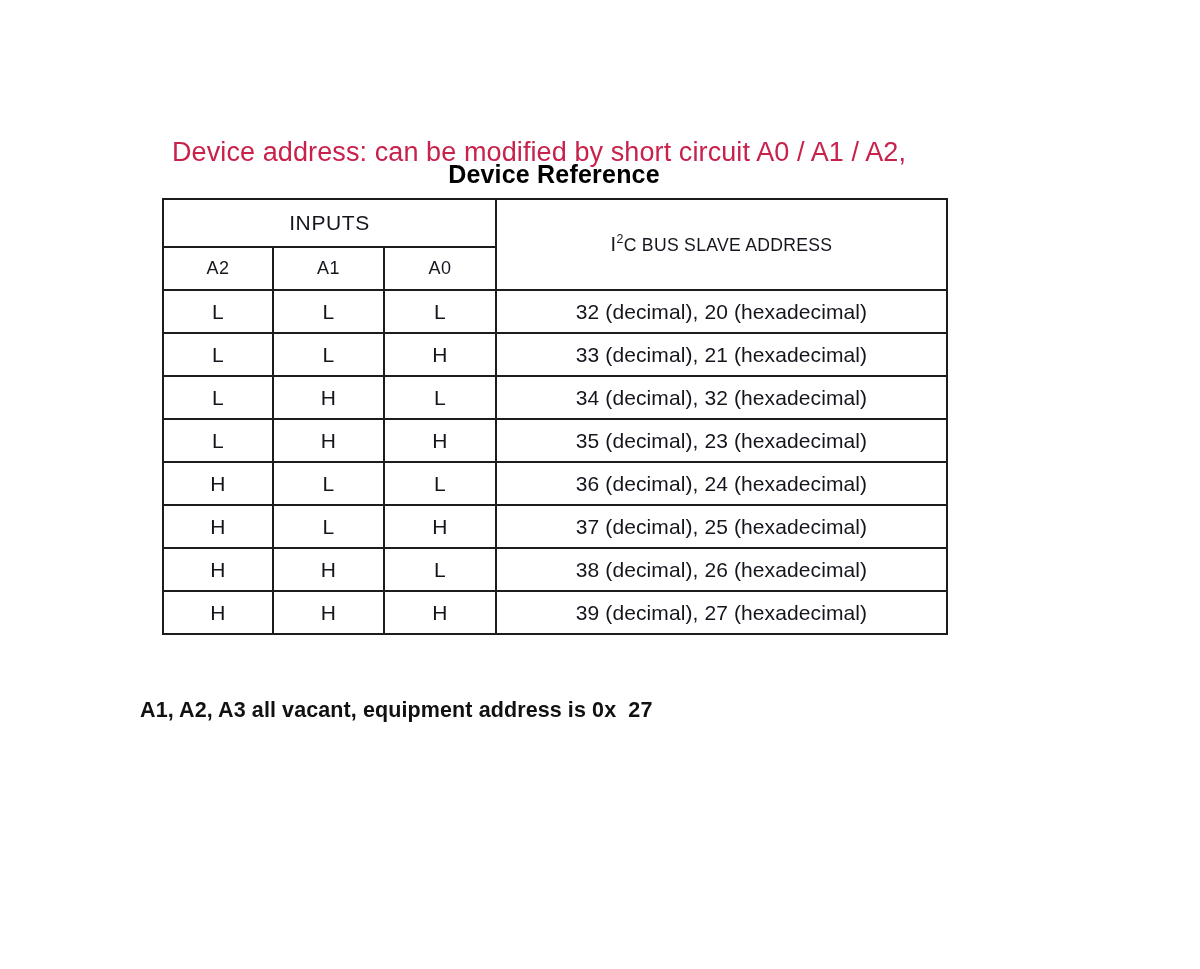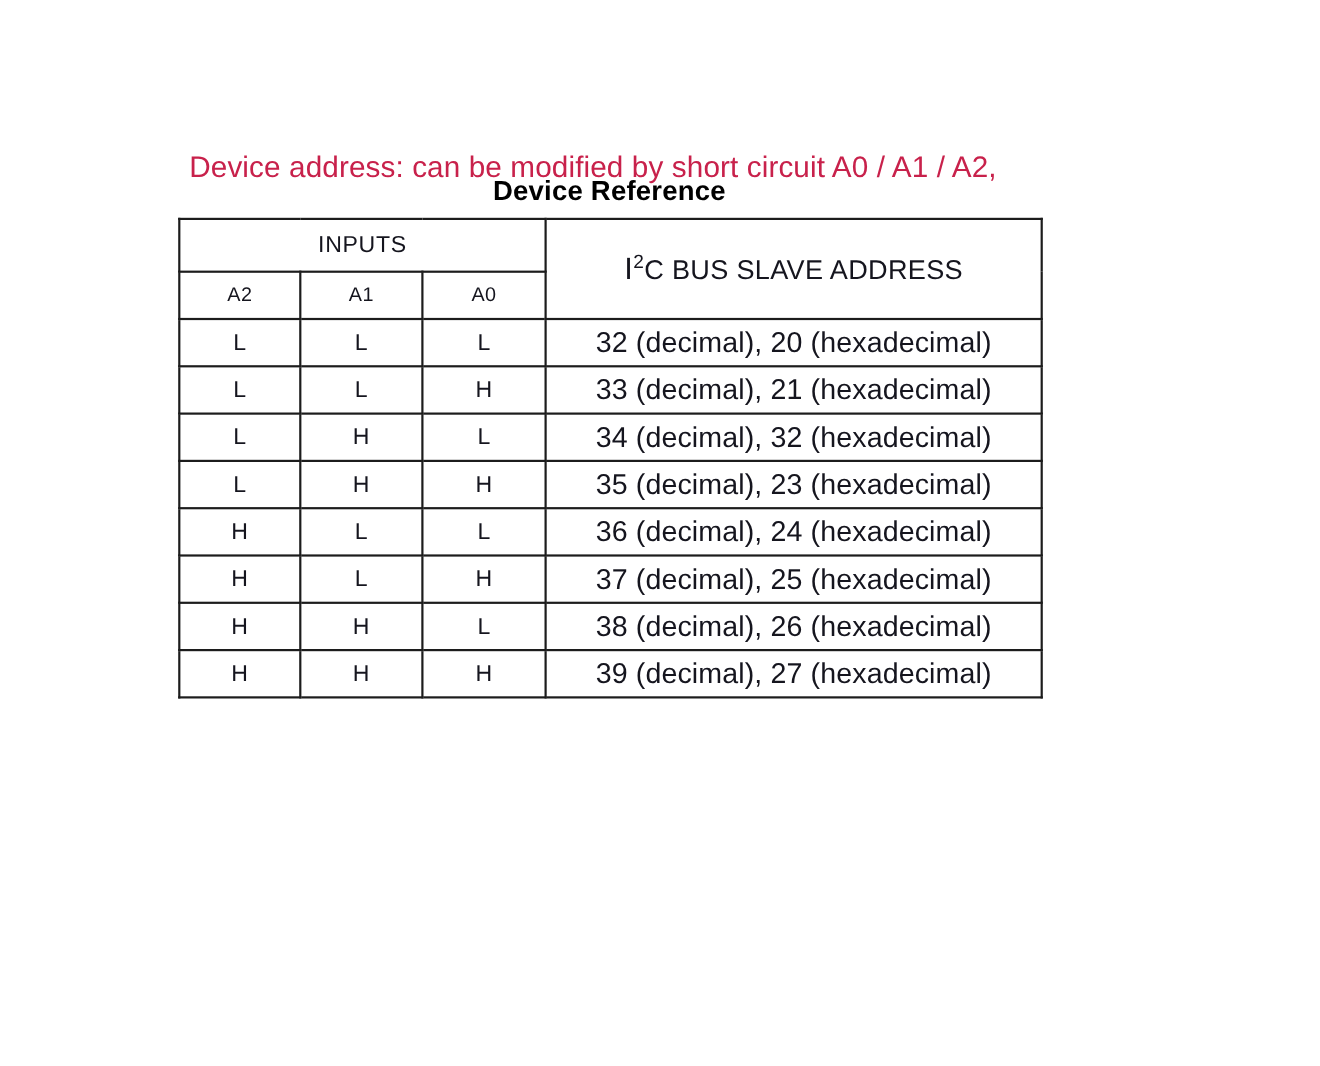--- a/index.html
+++ b/index.html
@@ -65,21 +65,21 @@
   .col-a0 { width: 112px; }
   .col-addr { width: 451px; }
 
   .hdr-inputs {
     height: 44px;
     font-size: 21px;
     font-weight: bold;
     letter-spacing: 0.6px;
   }
   .hdr-slave {
-    font-size: 28px;
+    font-size: 20px;
     font-weight: bold;
     letter-spacing: 0.3px;
   }
   .hdr-slave sup {
     font-size: 0.62em;
     vertical-align: super;
     line-height: 0;
   }
   .hdr-slave .small-c {
     font-size: 0.88em;
@@ -92,21 +92,21 @@
   }
   .data-row td {
     height: 39px;
     font-size: 21px;
   }
   .data-row .io-cell {
     font-size: 21px;
     letter-spacing: 0.3px;
   }
   .data-row .addr-cell {
-    font-size: 26px;
+    font-size: 21px;
     letter-spacing: 0.1px;
   }
 
   
   .notes {
     position: absolute;
     left: 140px;
     top: 627px;
     width: 900px;
     font-size: 21.5px;
@@ -192,16 +192,17 @@
     <tr class="data-row">
       <td class="io-cell">H</td>
       <td class="io-cell">H</td>
       <td class="io-cell">H</td>
       <td class="addr-cell">39 (decimal), 27 (hexadecimal)</td>
     </tr>
   </tbody>
 </table>
 
 <div class="notes">
+  <span class="note-line">A1, A2, A3 all vacant, equipment address is 0x  27</span>
   
   
   
 </div>
 
 </body></html>

